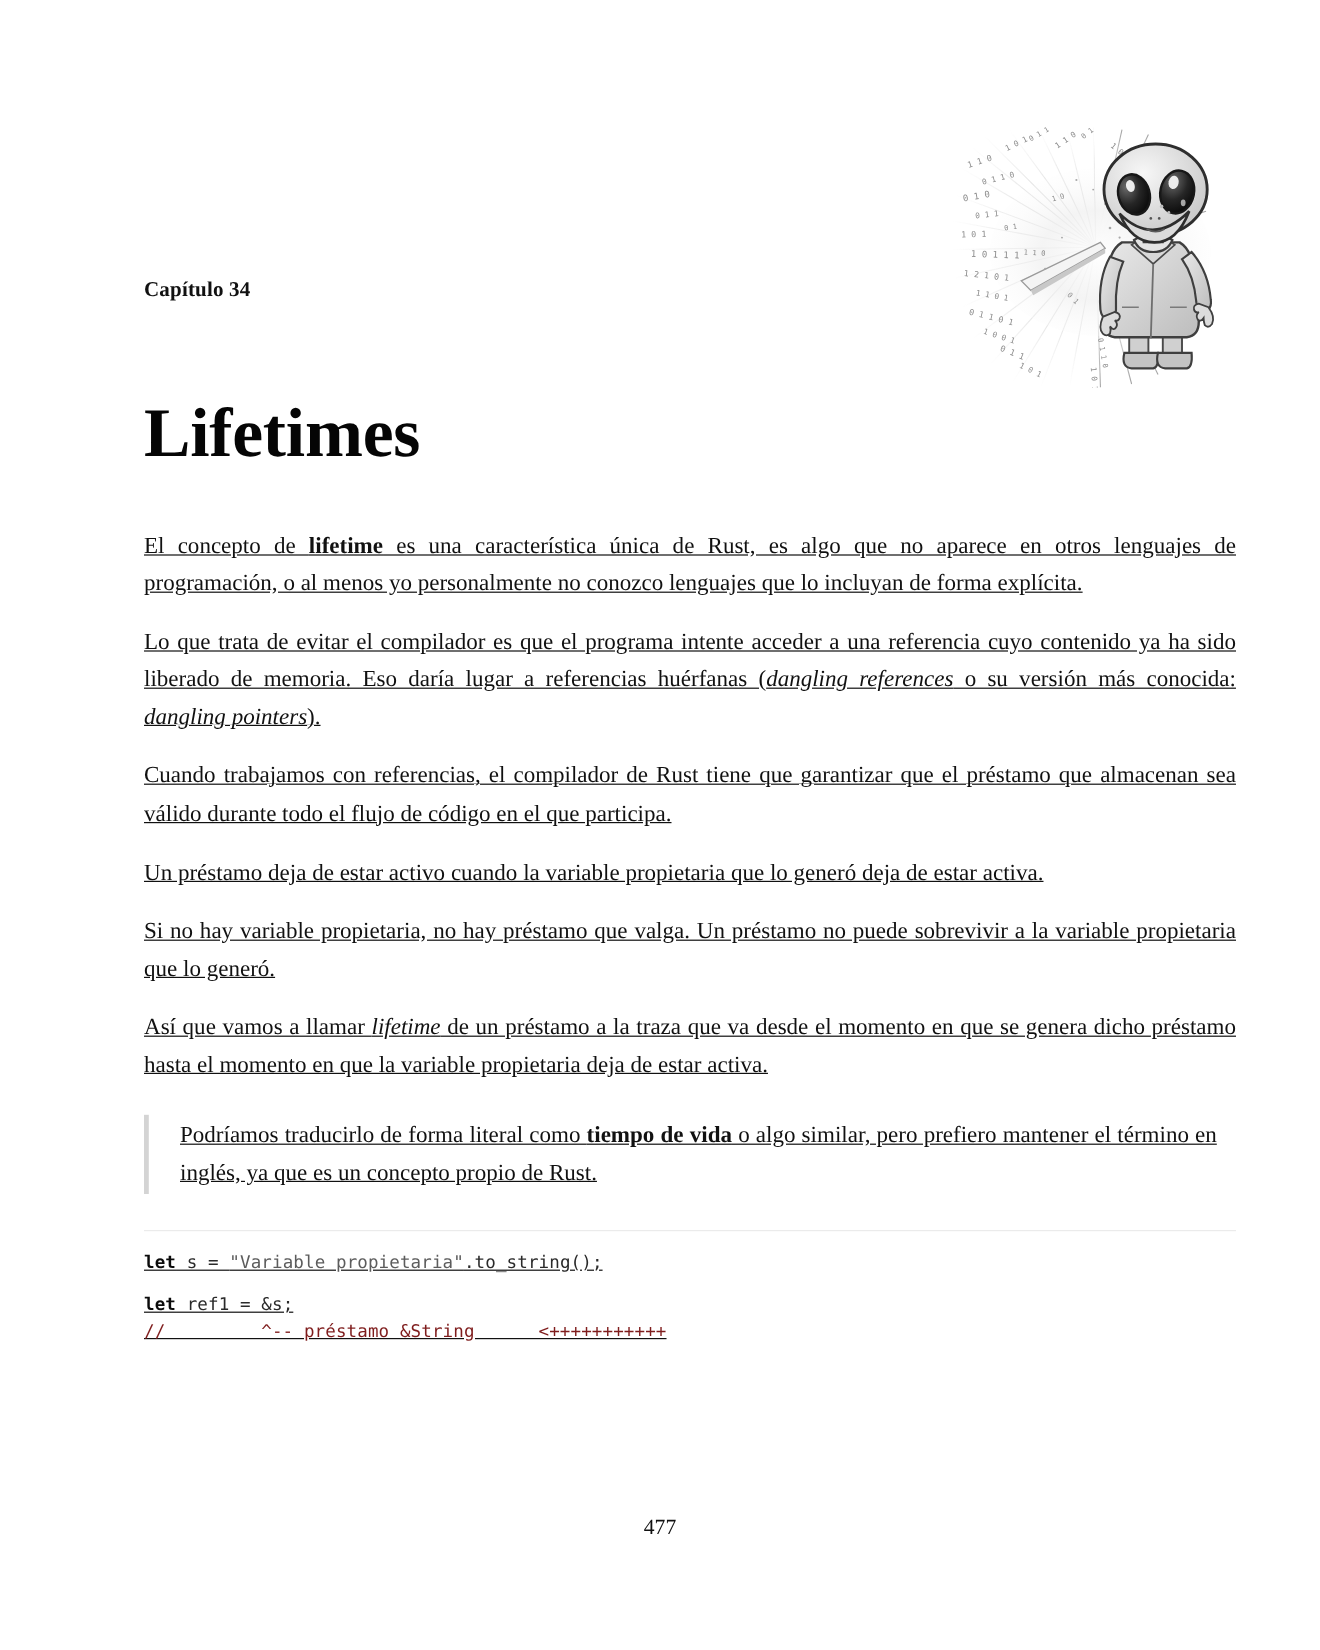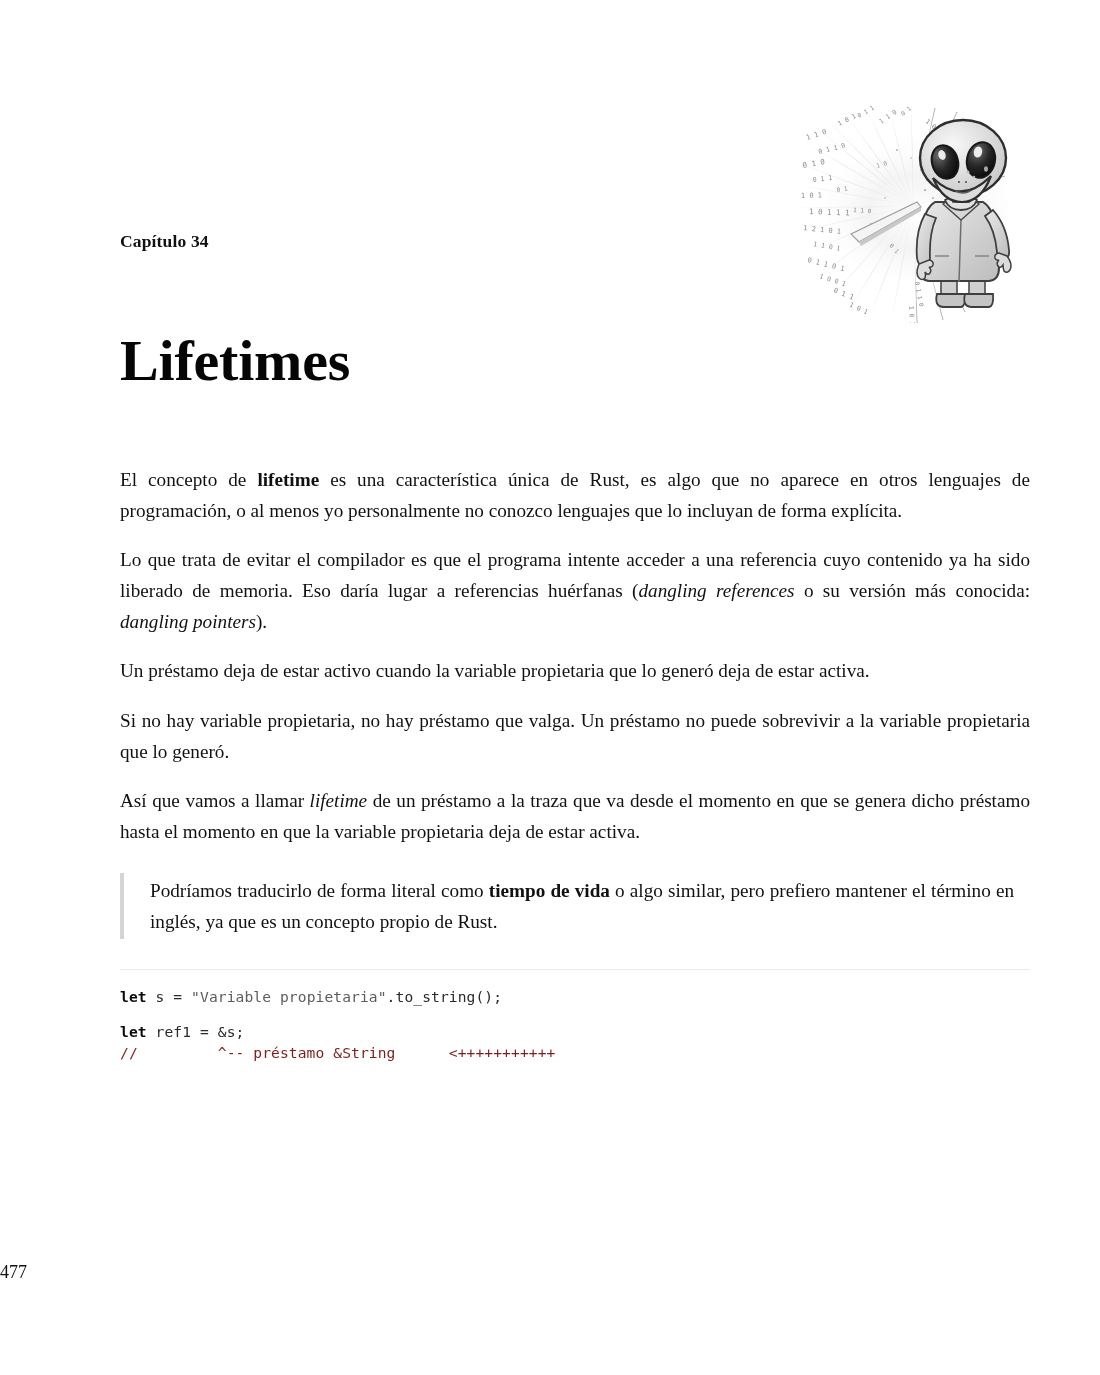--- a/index.html
+++ b/index.html
@@ -57,23 +57,24 @@
     left: 0;
     font-size: 58px;
     font-weight: bold;
     letter-spacing: -0.2px;
     line-height: 1.05;
     color: #050505;
   }
 
   .body-flow {
     position: absolute;
-    top: 464px;
+    top: 440px;
     left: 0;
     width: 910px;
+    text-decoration: underline;
   }
 
   p.para {
     margin: 0 0 18px 0;
     font-size: 19.2px;
     line-height: 1.62;
     text-align: justify;
     text-justify: inter-word;
     color: #111;
     hyphens: manual;
@@ -124,21 +125,21 @@
   pre.code .id { color: #2a2a2a; }
   pre.code .str { color: #5c5c5c; }
   pre.code .cmt { color: #7f1d1d; text-align: right; }
   pre.code .blank { display: block; height: 0.9em; }
 
   .page-number {
     position: absolute;
     top: 1262px;
     left: 0;
     width: 1100px;
-    text-align: left;
+    text-align: center;
     font-size: 18px;
     color: #111;
   }
 </style>
 </head>
 <body>
 
 <div class="page">
 
   <div class="illustration">
@@ -311,20 +312,21 @@
     <div class="chapter-label">Capítulo 34</div>
 
     <h1 class="chapter-title">Lifetimes</h1>
 
     <div class="body-flow">
 
       <p class="para"><span>El concepto de </span><b>lifetime</b><span> es una característica única de Rust, es algo que no aparece en otros lenguajes de programación, o al menos yo personalmente no conozco lenguajes que lo incluyan de forma explícita.</span></p>
 
       <p class="para"><span>Lo que trata de evitar el compilador es que el programa intente acceder a una referencia cuyo contenido ya ha sido liberado de memoria. Eso daría lugar a referencias huérfanas (</span><i>dangling references</i><span> o su versión más conocida: </span><i>dangling pointers</i><span>).</span></p>
 
+      <p class="para">Cuando trabajamos con referencias, el compilador de Rust tiene que garantizar que el préstamo que almacenan sea válido durante todo el flujo de código en el que participa.</p>
 
 
       <p class="para">Un préstamo deja de estar activo cuando la variable propietaria que lo generó deja de estar activa.</p>
 
       <p class="para">Si no hay variable propietaria, no hay préstamo que valga. Un préstamo no puede sobrevivir a la variable propietaria que lo generó.</p>
 
       <p class="para"><span>Así que vamos a llamar </span><i>lifetime</i><span> de un préstamo a la traza que va desde el momento en que se genera dicho préstamo hasta el momento en que la variable propietaria deja de estar activa.</span></p>
 
       <blockquote class="note">
         <p><span>Podríamos traducirlo de forma literal como </span><b>tiempo de vida</b><span> o algo similar, pero prefiero mantener el término en inglés, ya que es un concepto propio de Rust.</span></p>

